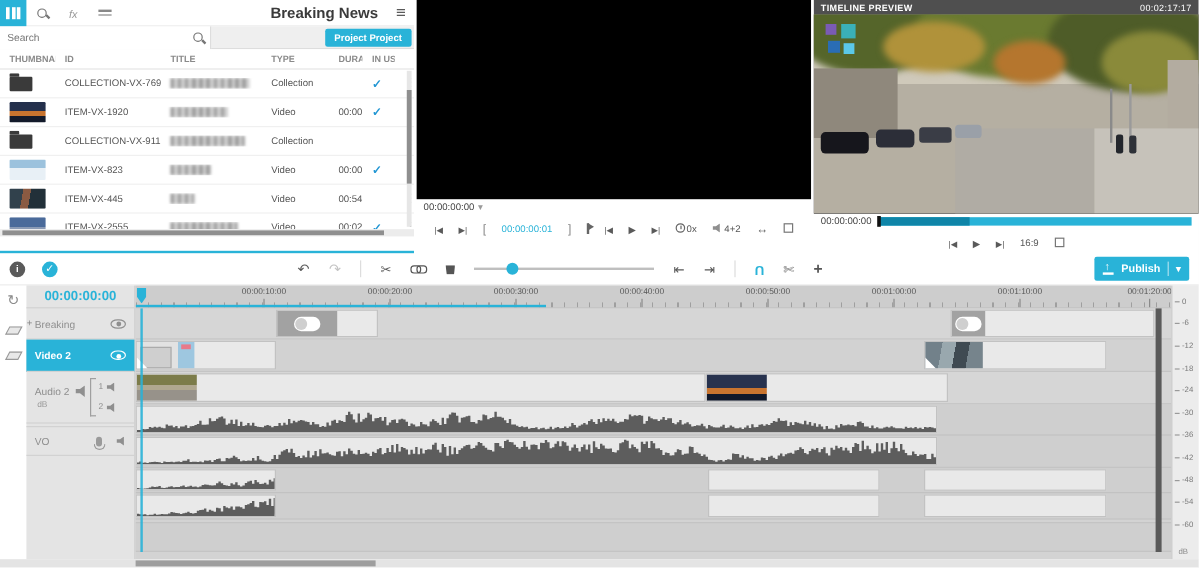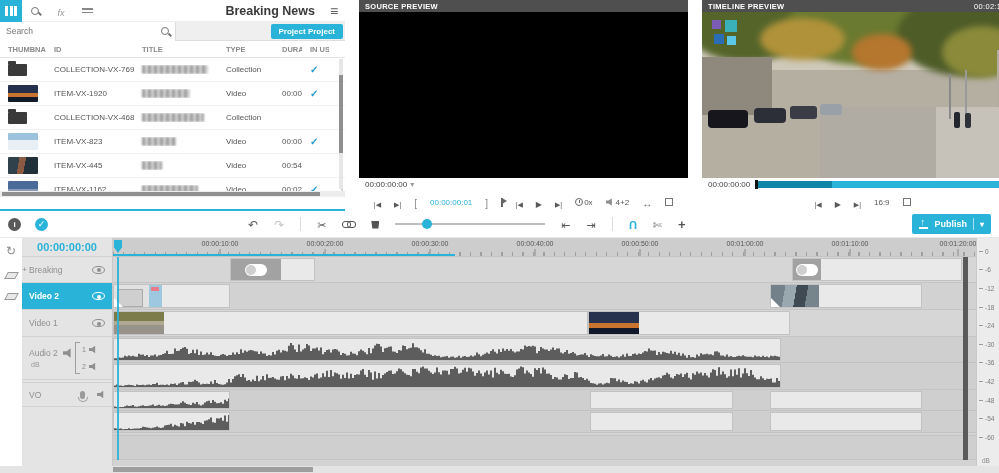--- a/index.html
+++ b/index.html
@@ -48,21 +48,21 @@
   .lay::after{content:"+";position:absolute;right:-8px;top:-8px;transform:skewX(28deg);font-size:8px;color:#888;}
   .lay.minus::after{content:"\2212";}
   .sld2{position:relative;display:inline-block;width:11px;height:9px;}
   .sld2::before{content:"";position:absolute;top:2px;left:0;right:0;height:1.5px;background:#888;}
   .sld2::after{content:"";position:absolute;bottom:2px;left:0;right:0;height:1.5px;background:#888;}
   .fx::before{content:"fx";font-style:italic;font-size:9px;color:#9a9a9a;}
   .fold{display:inline-block;width:19px;height:12px;background:#3a3a3a;border-radius:1px;position:relative;margin-top:3px;}
   .fold::before{content:"";position:absolute;top:-3px;left:0;width:8px;height:3px;background:#3a3a3a;border-radius:1px 1px 0 0;}
 
   
-  .top{display:grid;grid-template-columns:345px 329px 321px;column-gap:14px;height:211px;background:#fff;}
+  .top{display:grid;grid-template-columns:345px 329px 321px;column-gap:2px;height:211px;background:#fff;}
   section{position:relative;overflow:hidden;}
 
   
   .bin{border-bottom:2px solid #29b3d8;background:#fff;}
   .appbar{height:22px;display:flex;align-items:center;border-bottom:1px solid #eee;}
   .tile{width:22px;height:22px;background:#29b3d8;display:flex;align-items:center;justify-content:center;gap:1.5px;}
   .tile i{width:3px;height:10px;background:#fff;}
   .abtn{width:26px;height:22px;display:flex;align-items:center;justify-content:center;}
   .proj-title{flex:1;text-align:right;font-size:12.5px;font-weight:bold;color:#3a3a3a;padding-right:8px;}
   .menu-btn{width:22px;text-align:center;}
@@ -244,21 +244,21 @@
           <div class="cell">
               <div class="redact" style="width:48px"></div>
             </div>
           <div class="cell">Video</div>
           <div class="cell">00:00</div>
           <div class="chk">✓</div>
           <div class="cell"><span class="ic i-kebab"></span></div>
         </div>
         <div class="trow">
           <div class="cell"><span class="fold"></span></div>
-          <div class="cell">COLLECTION-VX-468</div>
+          <div class="cell">COLLECTION-VX-911</div>
           <div class="cell">
               <div class="redact" style="width:62px"></div>
             </div>
           <div class="cell">Collection</div>
           <div class="cell"></div>
           <div class="chk"></div>
           <div class="cell"><span class="ic i-kebab"></span></div>
         </div>
         <div class="trow">
           <div class="cell">
@@ -283,43 +283,40 @@
             </div>
           <div class="cell">Video</div>
           <div class="cell">00:54</div>
           <div class="chk"></div>
           <div class="cell"><span class="ic i-kebab"></span></div>
         </div>
         <div class="trow">
           <div class="cell">
               <div class="vthumb th-city"></div>
             </div>
-          <div class="cell">ITEM-VX-1162</div>
+          <div class="cell">ITEM-VX-2555</div>
           <div class="cell">
               <div class="redact" style="width:56px"></div>
             </div>
           <div class="cell">Video</div>
           <div class="cell">00:02</div>
           <div class="chk">✓</div>
           <div class="cell"><span class="ic i-kebab"></span></div>
         </div>
 
         <div class="vsb">
             <div class="th"></div>
           </div>
       </div>
       <div class="hsb">
           <div class="th"></div>
         </div>
     </section>
 
     <section>
-      <div class="pvhdr">
-        <span>SOURCE PREVIEW</span>
-      </div>
       <div class="pvideo"></div>
       <div class="pvctrl">
         <div class="tcline">
           <span>00:00:00:00</span>
           <span class="ic i-caret" style="color:#9a9a9a"></span>
         </div>
         <div class="transport">
           <span class="ic i-prev"></span>
           <span class="ic i-next"></span>
           <span class="ic i-brkL"></span>
@@ -433,24 +430,20 @@
             <span class="bigtc">00:00:00:00</span>
           </div>
         <div class="hrow h-g">
           <span>Breaking</span>
           <span class="eye"></span>
         </div>
         <div class="hrow h-v sel">
           <span>Video 2</span>
           <span class="eye w"></span>
         </div>
-        <div class="hrow h-v">
-          <span>Video 1</span>
-          <span class="eye"></span>
-        </div>
         <div class="hrow h-a2 ahead">
           <div class="aleft">
             <div class="aname">
                 <span>Audio 2</span>
                 <span class="spk"></span>
               </div>
             <span class="adb">dB</span>
           </div>
           <div class="brk"></div>
           <div class="chans">

